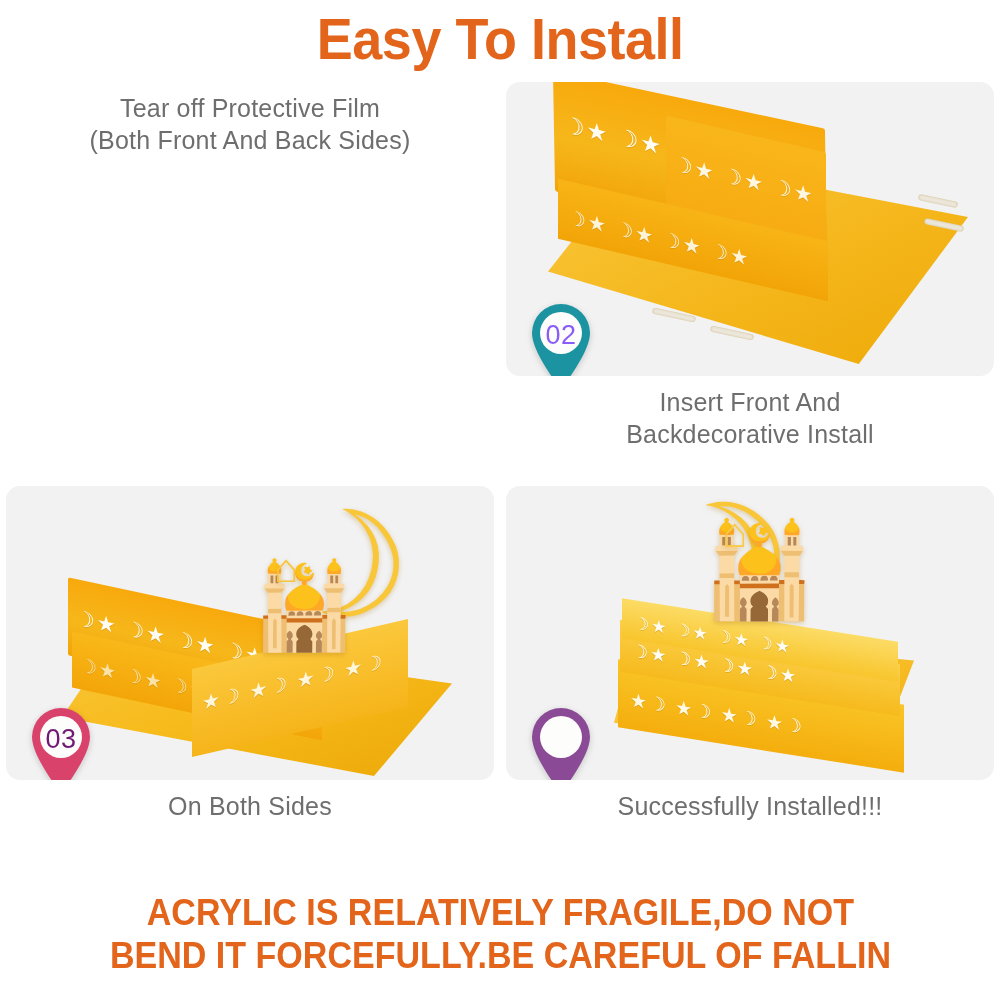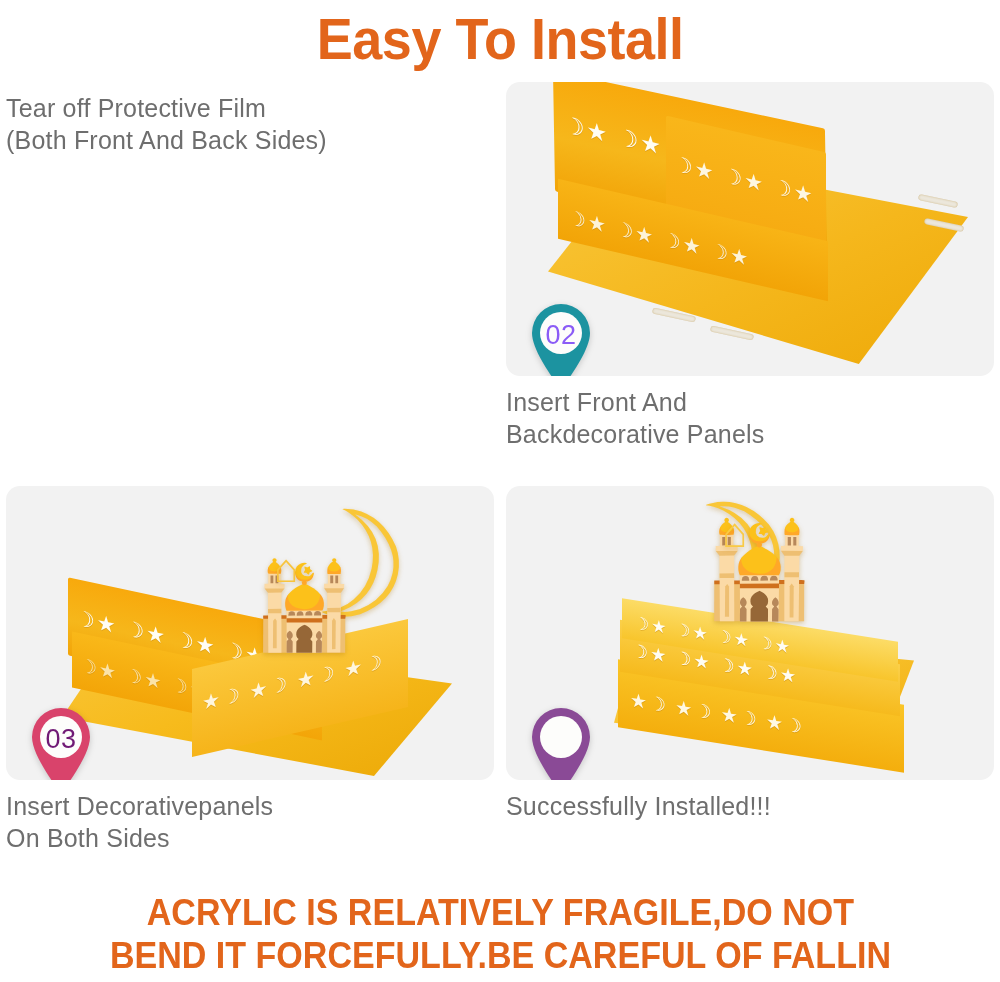--- a/index.html
+++ b/index.html
@@ -42,21 +42,21 @@
   .step{position:relative;}
   .photo{
     position:relative;
     width:100%;height:294px;
     background:#f2f2f2;
     border-radius:14px;
     overflow:hidden;
   }
   .caption{
     margin-top:10px;
-    text-align:left;
+    text-align:center;
     color:#6e6e6e;
     font-size:25px;
     line-height:32px;
     font-family:"Liberation Sans", sans-serif;
     letter-spacing:0.2px;
   }
   .caption span{display:block;}
 
   
   .pin{
@@ -202,21 +202,21 @@
       <div class="pin">
         <svg viewBox="0 0 74 92">
           <path d="M37 91 C37 91 8 55 8 35 A29 29 0 1 1 66 35 C66 55 37 91 37 91 Z" fill="#1C93A0"></path>
           <circle cx="37" cy="35" r="21" fill="#fdfdfb"></circle>
         </svg>
         <div class="pin-num" style="color:#8b5cf6;">02</div>
       </div>
     </div>
     <div class="caption">
       <span>Insert Front And</span>
-      <span>Backdecorative Panels</span>
+      <span>Backdecorative Install</span>
     </div>
   </div>
 
   <div class="step">
     <div class="photo">
       <div class="scene">
 
         <div class="gold-base" style="left:56px;top:150px;width:390px;height:140px;
                     clip-path:polygon(14% 0%,100% 34%,80% 100%,0% 58%);"></div>
 
@@ -239,21 +239,20 @@
       </div>
       <div class="pin">
         <svg viewBox="0 0 74 92">
           <path d="M37 91 C37 91 8 55 8 35 A29 29 0 1 1 66 35 C66 55 37 91 37 91 Z" fill="#D9436B"></path>
           <circle cx="37" cy="35" r="21" fill="#fdfdfb"></circle>
         </svg>
         <div class="pin-num" style="color:#701a75;">03</div>
       </div>
     </div>
     <div class="caption">
-      <span>Insert Decorativepanels</span>
       <span>On Both Sides</span>
     </div>
   </div>
 
   <div class="step">
     <div class="photo">
       <div class="scene">
 
         <div class="gold-base" style="left:108px;top:148px;width:300px;height:120px;
                     clip-path:polygon(8% 0%,100% 22%,88% 100%,0% 74%);

